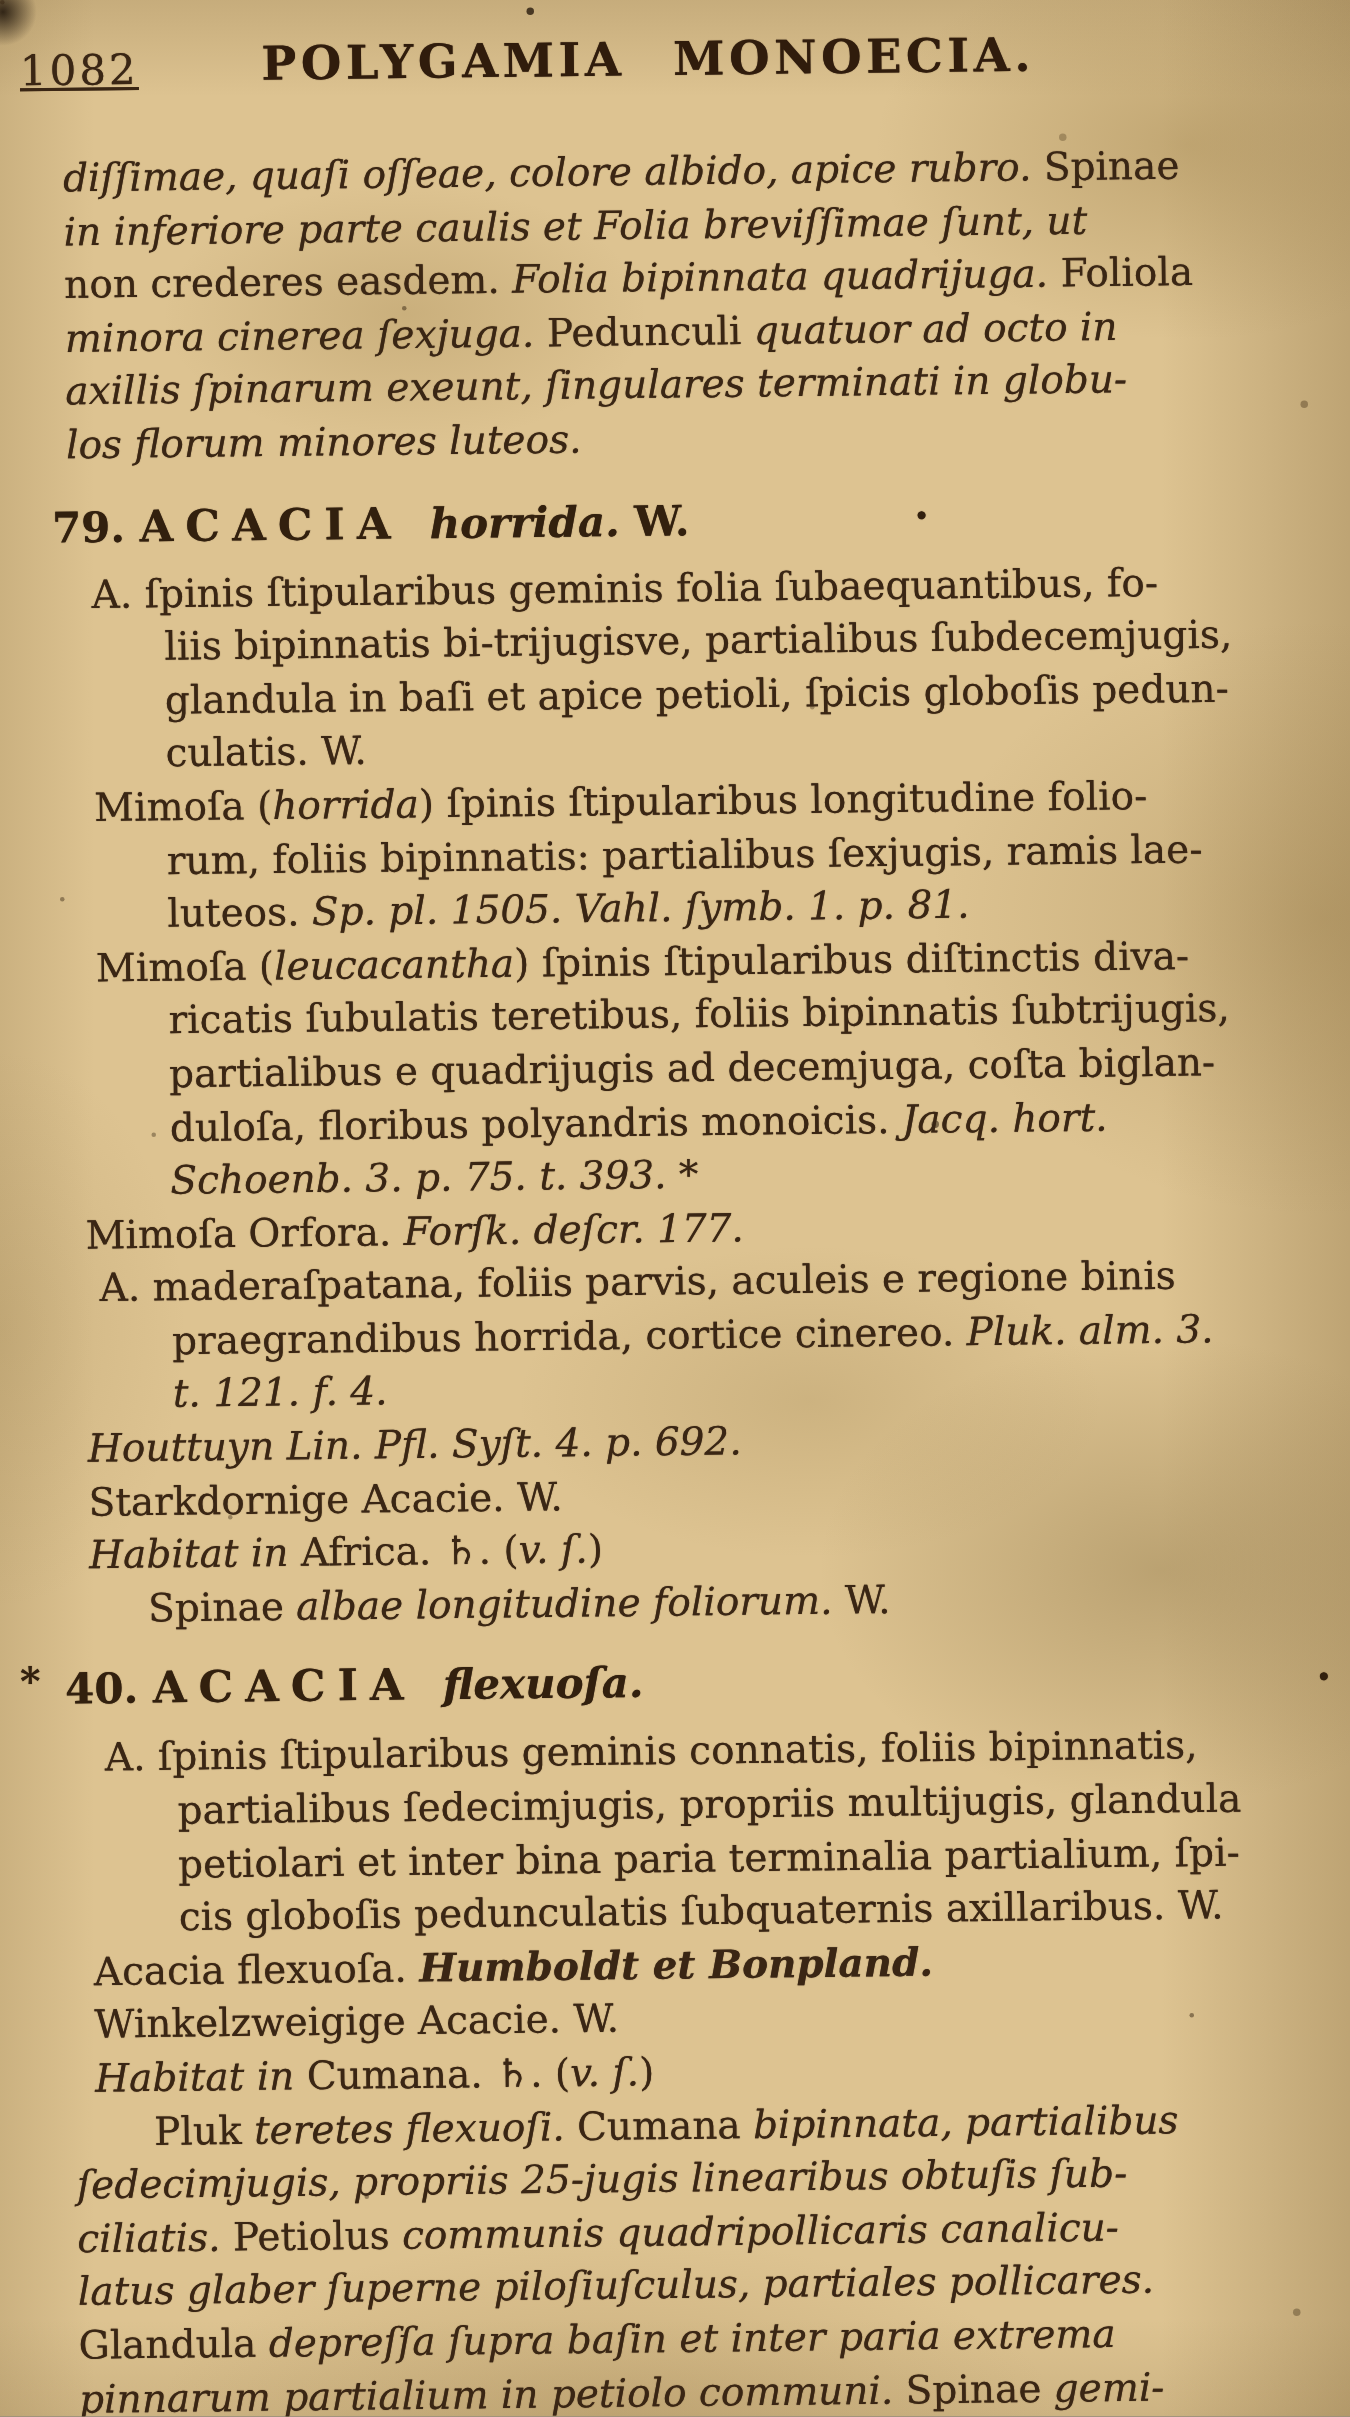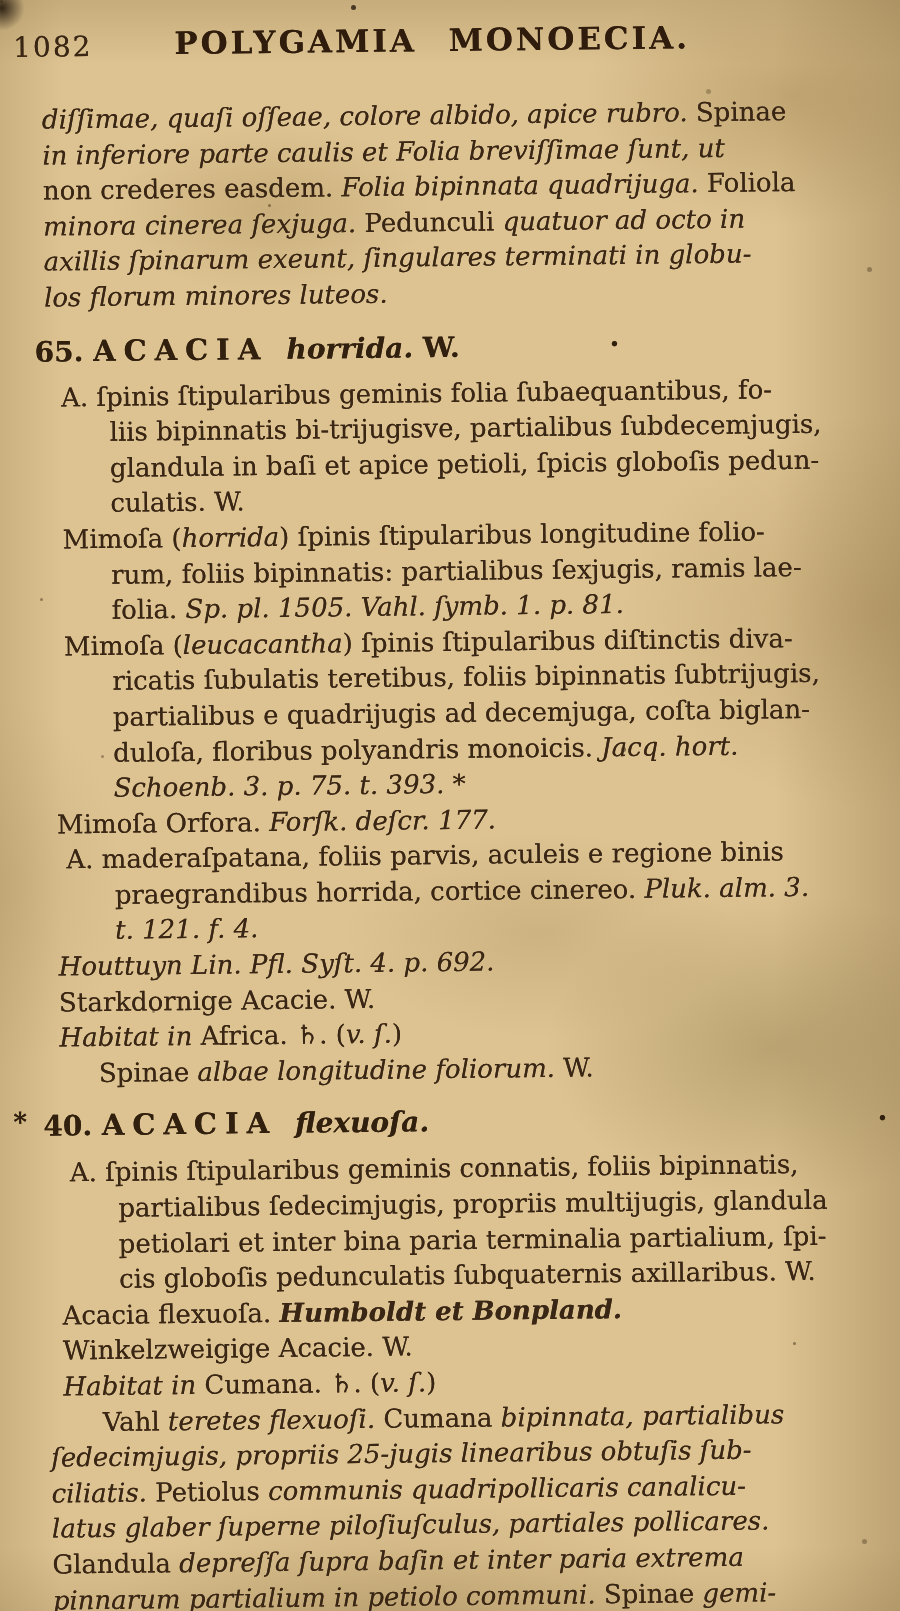--- a/index.html
+++ b/index.html
@@ -25,21 +25,21 @@
   .content {
     position:absolute; left:0; top:0; width:832px;
     padding:14px 20px 0 48px;
     transform:rotate(-0.65deg);
     transform-origin:50% 40%;
     text-shadow:0 0 0.6px rgba(52,32,16,.85);
   }
   .header { position:relative; height:72px; }
   .page-number {
     position:absolute; left:-28px; top:12px;
-    font-size:28px; letter-spacing:2px;
+    font-size:28px; letter-spacing:2px;text-decoration:underline;
   }
   .running-head {
     text-align:center; margin-right:50px; padding-top:8px;
     font-size:31px; font-weight:bold;
     letter-spacing:3px; word-spacing:18px;
     color:#301c0c;
   }
   .line {
     position:relative;
     white-space:pre;
@@ -100,32 +100,32 @@
     <div id="text-blocks">
         <div class="block block-cont">
           <div class="line first"><span class="seg-i">diſſimae, quaſi oſſeae, colore albido, apice rubro.</span><span class="seg-r"> Spinae</span></div>
           <div class="line rest"><span class="seg-i">in inferiore parte caulis et Folia breviſſimae ſunt, ut</span></div>
           <div class="line rest"><span class="seg-r">non crederes easdem. </span><span class="seg-i">Folia bipinnata quadrijuga. </span><span class="seg-r">Foliola</span></div>
           <div class="line rest"><span class="seg-i">minora cinerea ſexjuga. </span><span class="seg-r">Pedunculi </span><span class="seg-i">quatuor ad octo in</span></div>
           <div class="line rest"><span class="seg-i">axillis ſpinarum exeunt, ſingulares terminati in globu-</span></div>
           <div class="line rest"><span class="seg-i">los florum minores luteos.</span></div>
         </div>
         <div class="block block-heading">
-          <div class="line first"><span class="seg-r">65. </span><span class="seg-gc">ACACIA </span><span class="seg-bi">horrida. </span><span class="seg-b">W.</span><span class="seg-gap"></span><span class="seg-dot">•</span></div>
+          <div class="line first"><span class="seg-r">79. </span><span class="seg-gc">ACACIA </span><span class="seg-bi">horrida. </span><span class="seg-b">W.</span><span class="seg-gap"></span><span class="seg-dot">•</span></div>
         </div>
         <div class="block block-desc">
           <div class="line first"><span class="seg-r">A. ſpinis ſtipularibus geminis folia ſubaequantibus, fo-</span></div>
           <div class="line rest"><span class="seg-r">liis bipinnatis bi-trijugisve, partialibus ſubdecemjugis,</span></div>
           <div class="line rest"><span class="seg-r">glandula in baſi et apice petioli, ſpicis globoſis pedun-</span></div>
           <div class="line rest"><span class="seg-r">culatis. W.</span></div>
         </div>
         <div class="block block-desc">
           <div class="line first"><span class="seg-r">Mimoſa (</span><span class="seg-i">horrida</span><span class="seg-r">) ſpinis ſtipularibus longitudine folio-</span></div>
           <div class="line rest"><span class="seg-r">rum, foliis bipinnatis: partialibus ſexjugis, ramis lae-</span></div>
-          <div class="line rest"><span class="seg-r">folia. </span><span class="seg-i">Sp. pl. 1505. Vahl. ſymb. 1. p. 81.</span></div>
+          <div class="line rest"><span class="seg-r">luteos. </span><span class="seg-i">Sp. pl. 1505. Vahl. ſymb. 1. p. 81.</span></div>
         </div>
         <div class="block block-desc">
           <div class="line first"><span class="seg-r">Mimoſa (</span><span class="seg-i">leucacantha</span><span class="seg-r">) ſpinis ſtipularibus diſtinctis diva-</span></div>
           <div class="line rest"><span class="seg-r">ricatis ſubulatis teretibus, foliis bipinnatis ſubtrijugis,</span></div>
           <div class="line rest"><span class="seg-r">partialibus e quadrijugis ad decemjuga, coſta biglan-</span></div>
           <div class="line rest"><span class="seg-r">duloſa, floribus polyandris monoicis. </span><span class="seg-i">Jacq. hort.</span></div>
           <div class="line rest"><span class="seg-i">Schoenb. 3. p. 75. t. 393. </span><span class="seg-r">*</span></div>
         </div>
         <div class="block block-flush">
           <div class="line first"><span class="seg-r">Mimoſa Orfora. </span><span class="seg-i">Forſk. deſcr. 177.</span></div>
@@ -159,21 +159,21 @@
         <div class="block block-flush">
           <div class="line first"><span class="seg-r">Acacia flexuoſa. </span><span class="seg-bi">Humboldt et Bonpland.</span></div>
         </div>
         <div class="block block-flush">
           <div class="line first"><span class="seg-r">Winkelzweigige Acacie. W.</span></div>
         </div>
         <div class="block block-flush">
           <div class="line first"><span class="seg-i">Habitat in </span><span class="seg-r">Cumana. </span><span class="seg-sym">♄</span><span class="seg-r">. (</span><span class="seg-i">v. ſ.</span><span class="seg-r">)</span></div>
         </div>
         <div class="block block-final">
-          <div class="line first"><span class="seg-r">Vahl </span><span class="seg-i">teretes flexuoſi. </span><span class="seg-r">Cumana </span><span class="seg-i">bipinnata, partialibus</span></div>
+          <div class="line first"><span class="seg-r">Pluk </span><span class="seg-i">teretes flexuoſi. </span><span class="seg-r">Cumana </span><span class="seg-i">bipinnata, partialibus</span></div>
           <div class="line rest"><span class="seg-i">ſedecimjugis, propriis 25-jugis linearibus obtuſis ſub-</span></div>
           <div class="line rest"><span class="seg-i">ciliatis. </span><span class="seg-r">Petiolus </span><span class="seg-i">communis quadripollicaris canalicu-</span></div>
           <div class="line rest"><span class="seg-i">latus glaber ſuperne piloſiuſculus, partiales pollicares.</span></div>
           <div class="line rest"><span class="seg-r">Glandula </span><span class="seg-i">depreſſa ſupra baſin et inter paria extrema</span></div>
           <div class="line rest"><span class="seg-i">pinnarum partialium in petiolo communi. </span><span class="seg-r">Spinae </span><span class="seg-i">gemi-</span></div>
         </div>
       </div>
   </div>
 </div>
 

